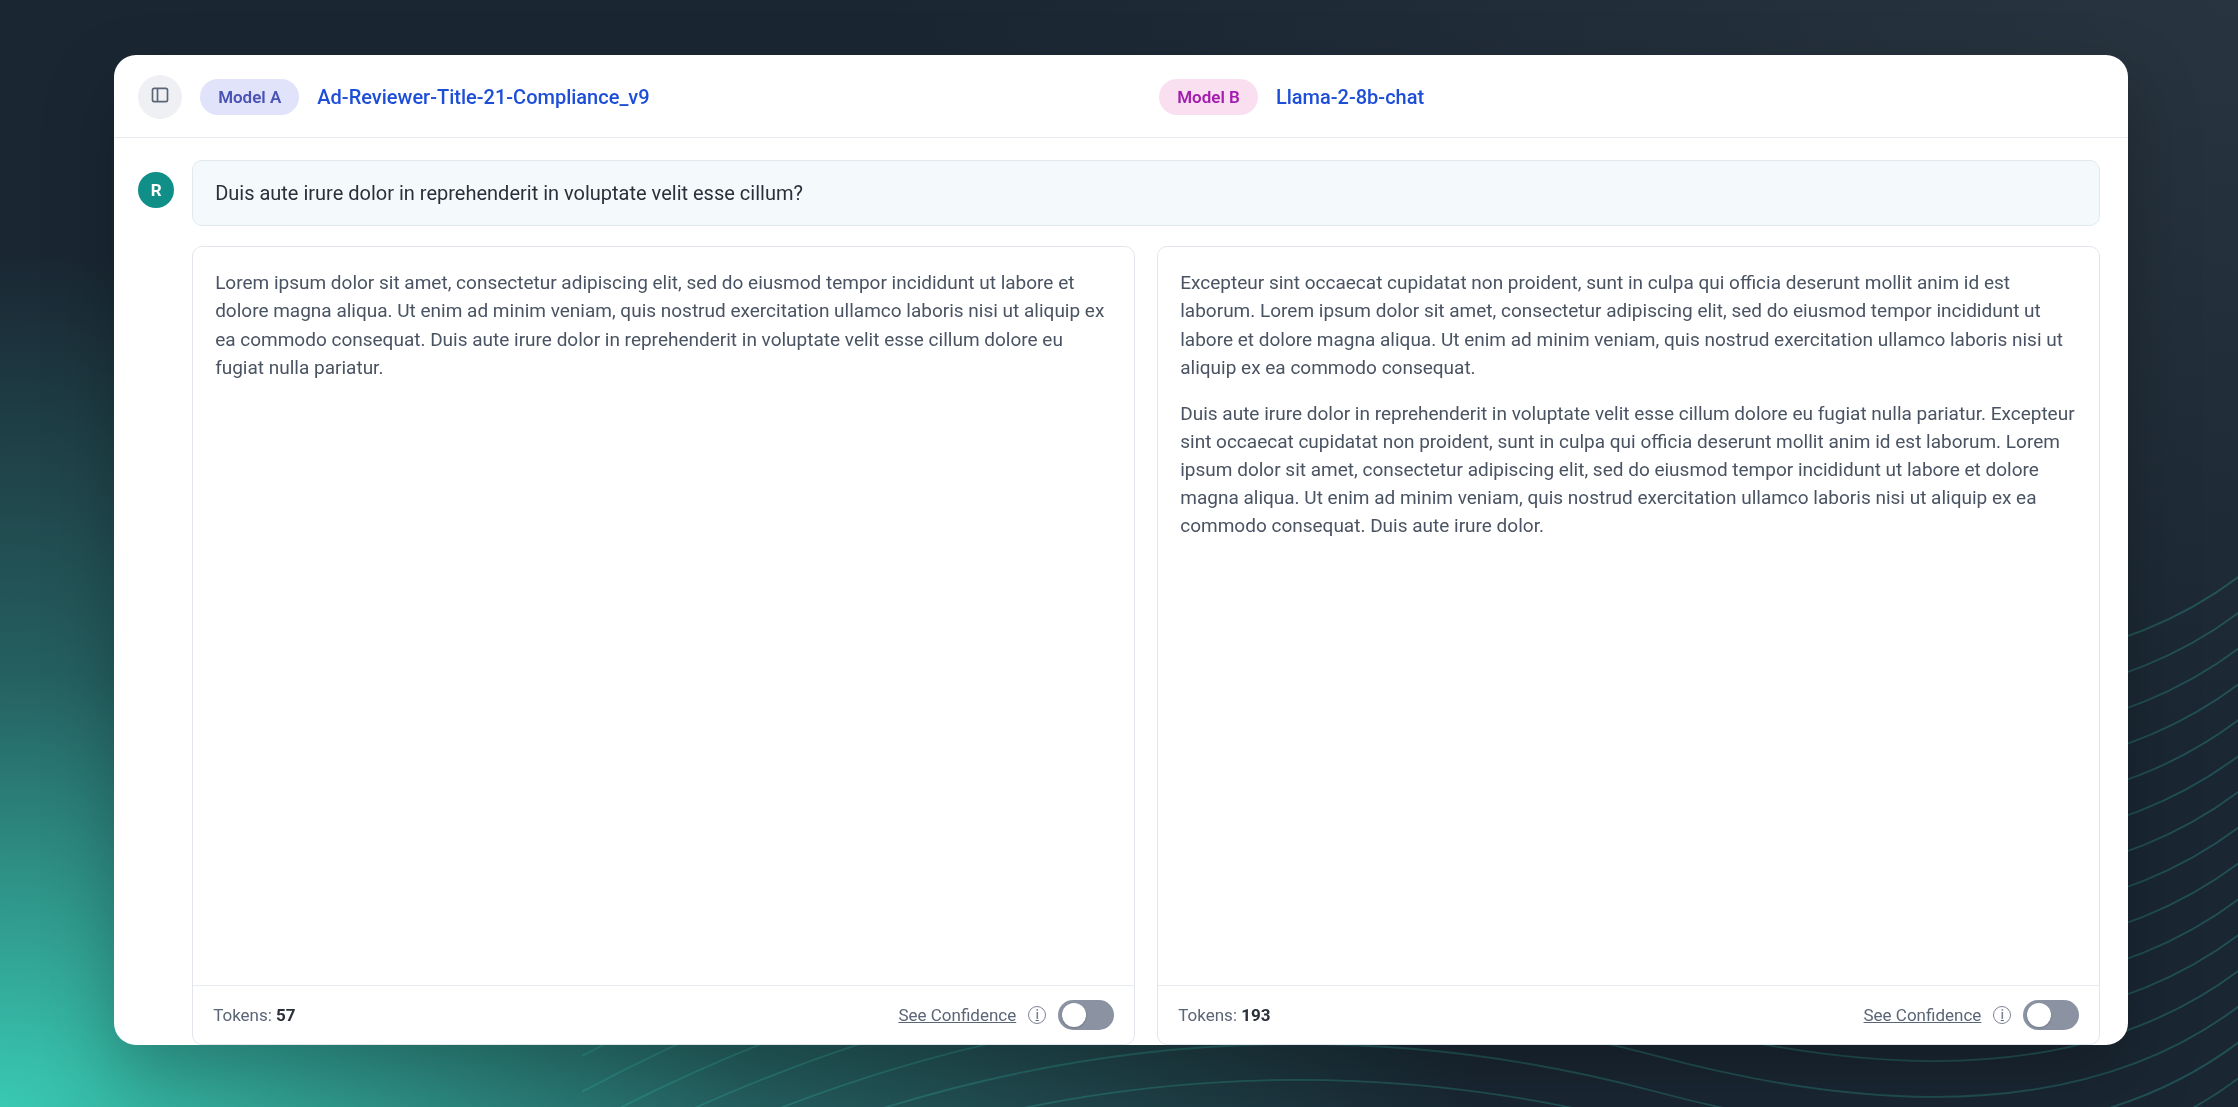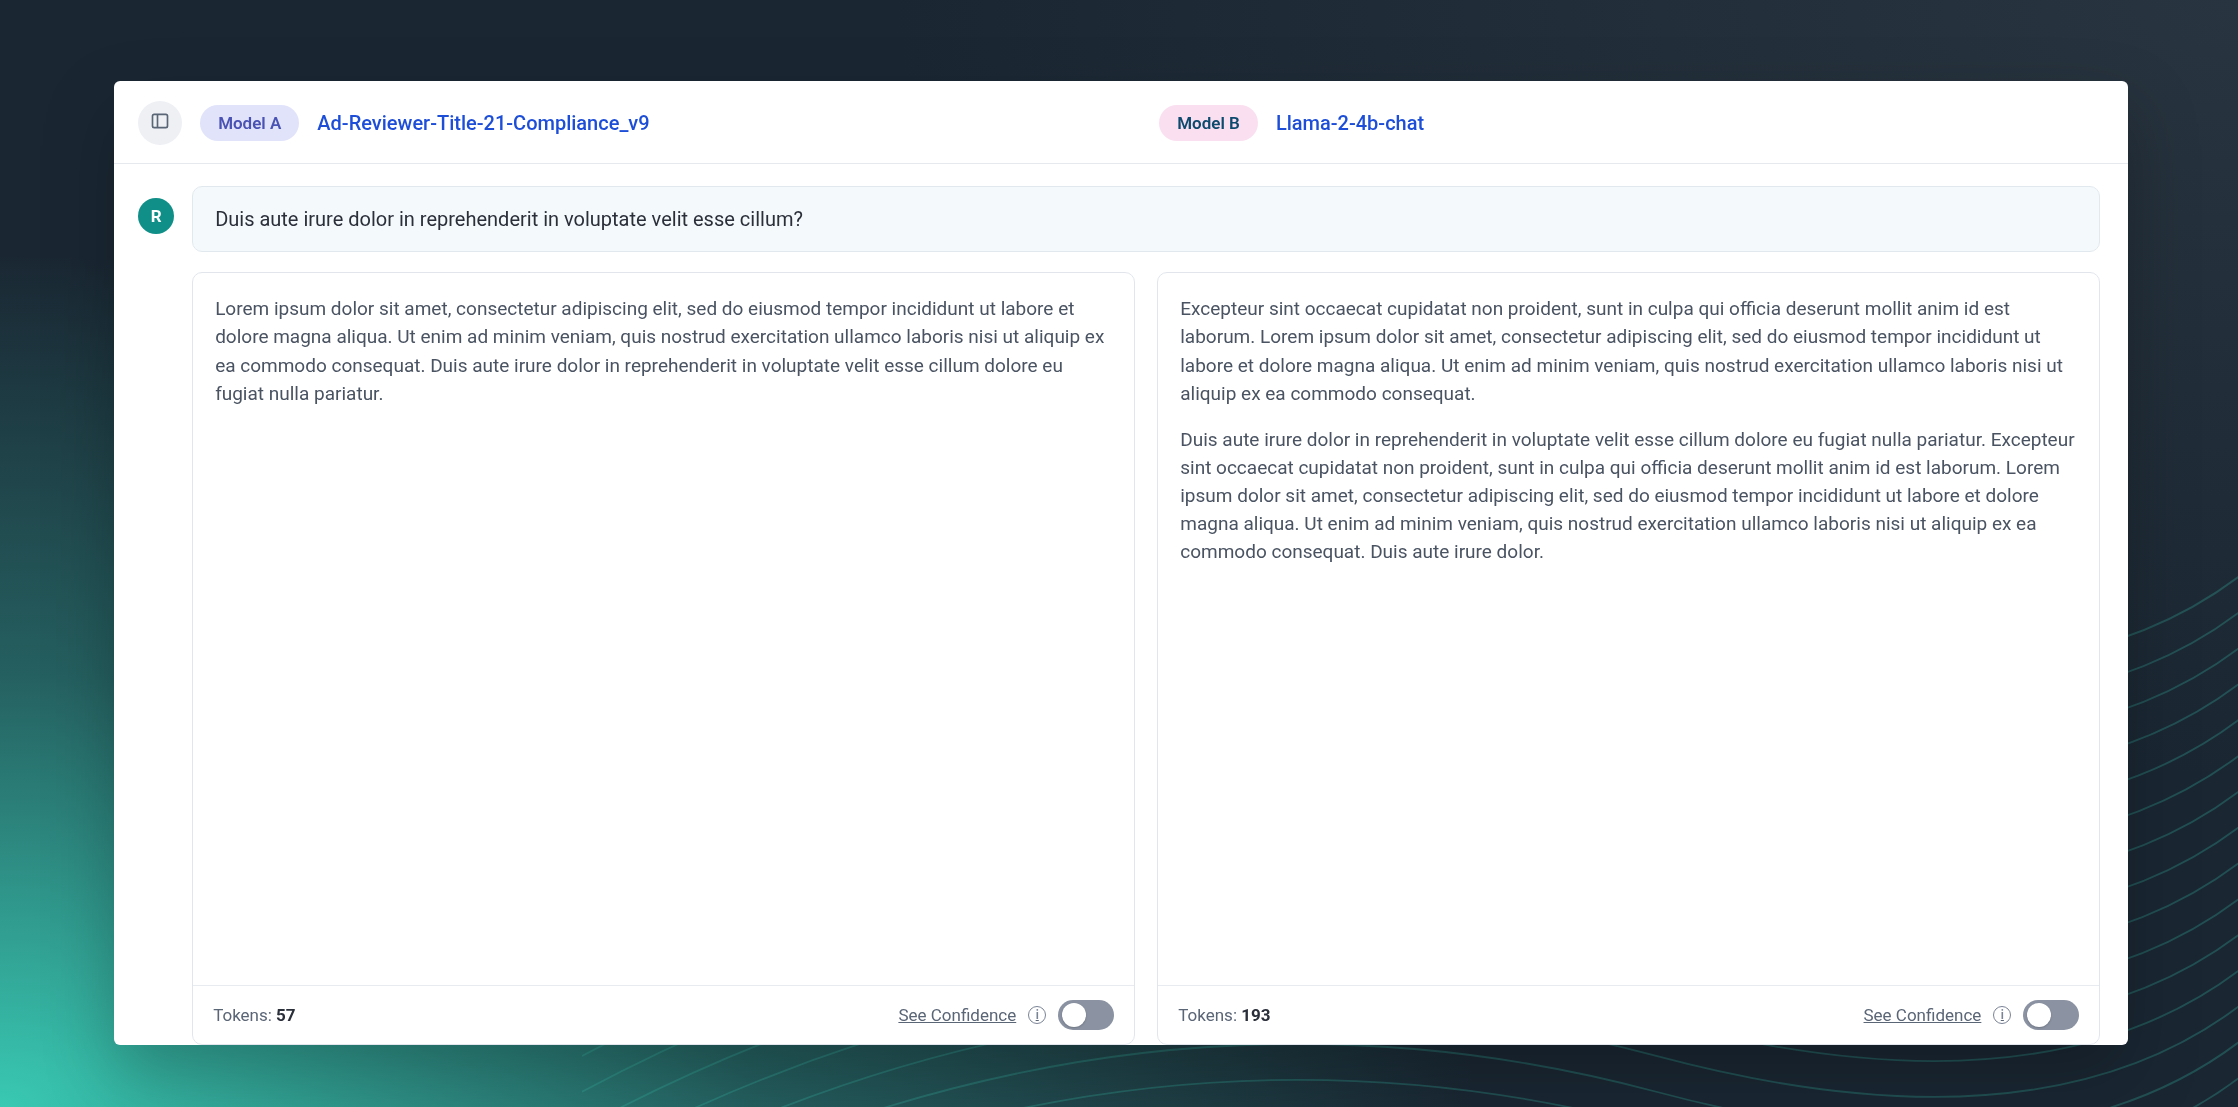--- a/index.html
+++ b/index.html
@@ -22,25 +22,24 @@
     position: absolute; right: -6%; bottom: -18%; width: 80%; height: 80%;
     opacity: 0.25;
   }
   .waves svg { width: 100%; height: 100%; }
 
   .card {
     position: absolute;
     left: 5.1%; right: 4.9%;
     top: 5.0%; bottom: 5.6%;
     background: #ffffff;
-    border-radius: 6px;
+    border-radius: 22px;
     box-shadow: 0 30px 70px rgba(0,0,0,0.25);
     display: flex; flex-direction: column;
     overflow: hidden;
-    margin-top: 26px;
   }
 
   
   .header {
     display: flex;
     align-items: center;
     gap: 18px;
     padding: 20px 28px 18px 24px;
     border-bottom: 1px solid #e6e9ee;
   }
@@ -56,21 +55,21 @@
     flex: 1 1 0;
     display: flex; align-items: center; gap: 18px;
   }
   .pill {
     display: inline-flex; align-items: center;
     padding: 8px 18px;
     border-radius: 999px;
     font-size: 17px; font-weight: 600;
   }
   .pill-a { background: #e0e3fa; color: #4a52b3; }
-  .pill-b { background: #fadff0; color: #0c4a6e; }
+  .pill-b { background: #fadff0; color: #a21caf; }
   .model-name { font-size: 20px; color: #1d4ed8; font-weight: 500; }
 
   
   .body {
     flex: 1 1 auto;
     display: flex; flex-direction: column;
     padding: 22px 28px 0 24px;
     gap: 20px;
     overflow: hidden;
   }
@@ -210,21 +209,21 @@
             <line x1="9" y1="4" x2="9" y2="20"></line>
           </svg>
       </span>
     </div>
     <div class="model-group">
       <span class="pill pill-a">Model A</span>
       <span class="model-name">Ad-Reviewer-Title-21-Compliance_v9</span>
     </div>
     <div class="model-group">
       <span class="pill pill-b">Model B</span>
-      <span class="model-name">Llama-2-4b-chat</span>
+      <span class="model-name">Llama-2-8b-chat</span>
     </div>
   </div>
 
   <div class="body">
     <div class="prompt-row">
       <div class="avatar">R</div>
       <div class="prompt-bubble">Duis aute irure dolor in reprehenderit in voluptate velit esse cillum?</div>
     </div>
 
     <div class="responses">

